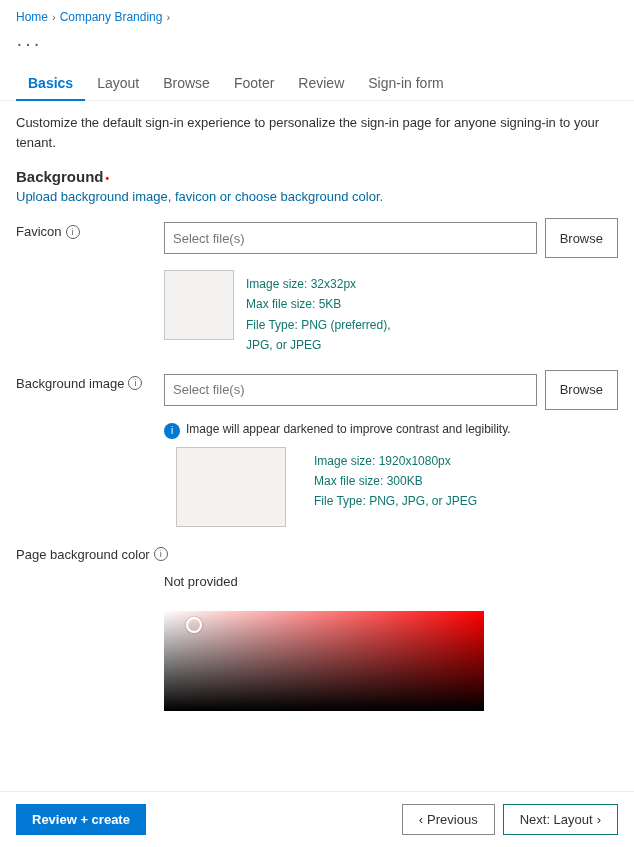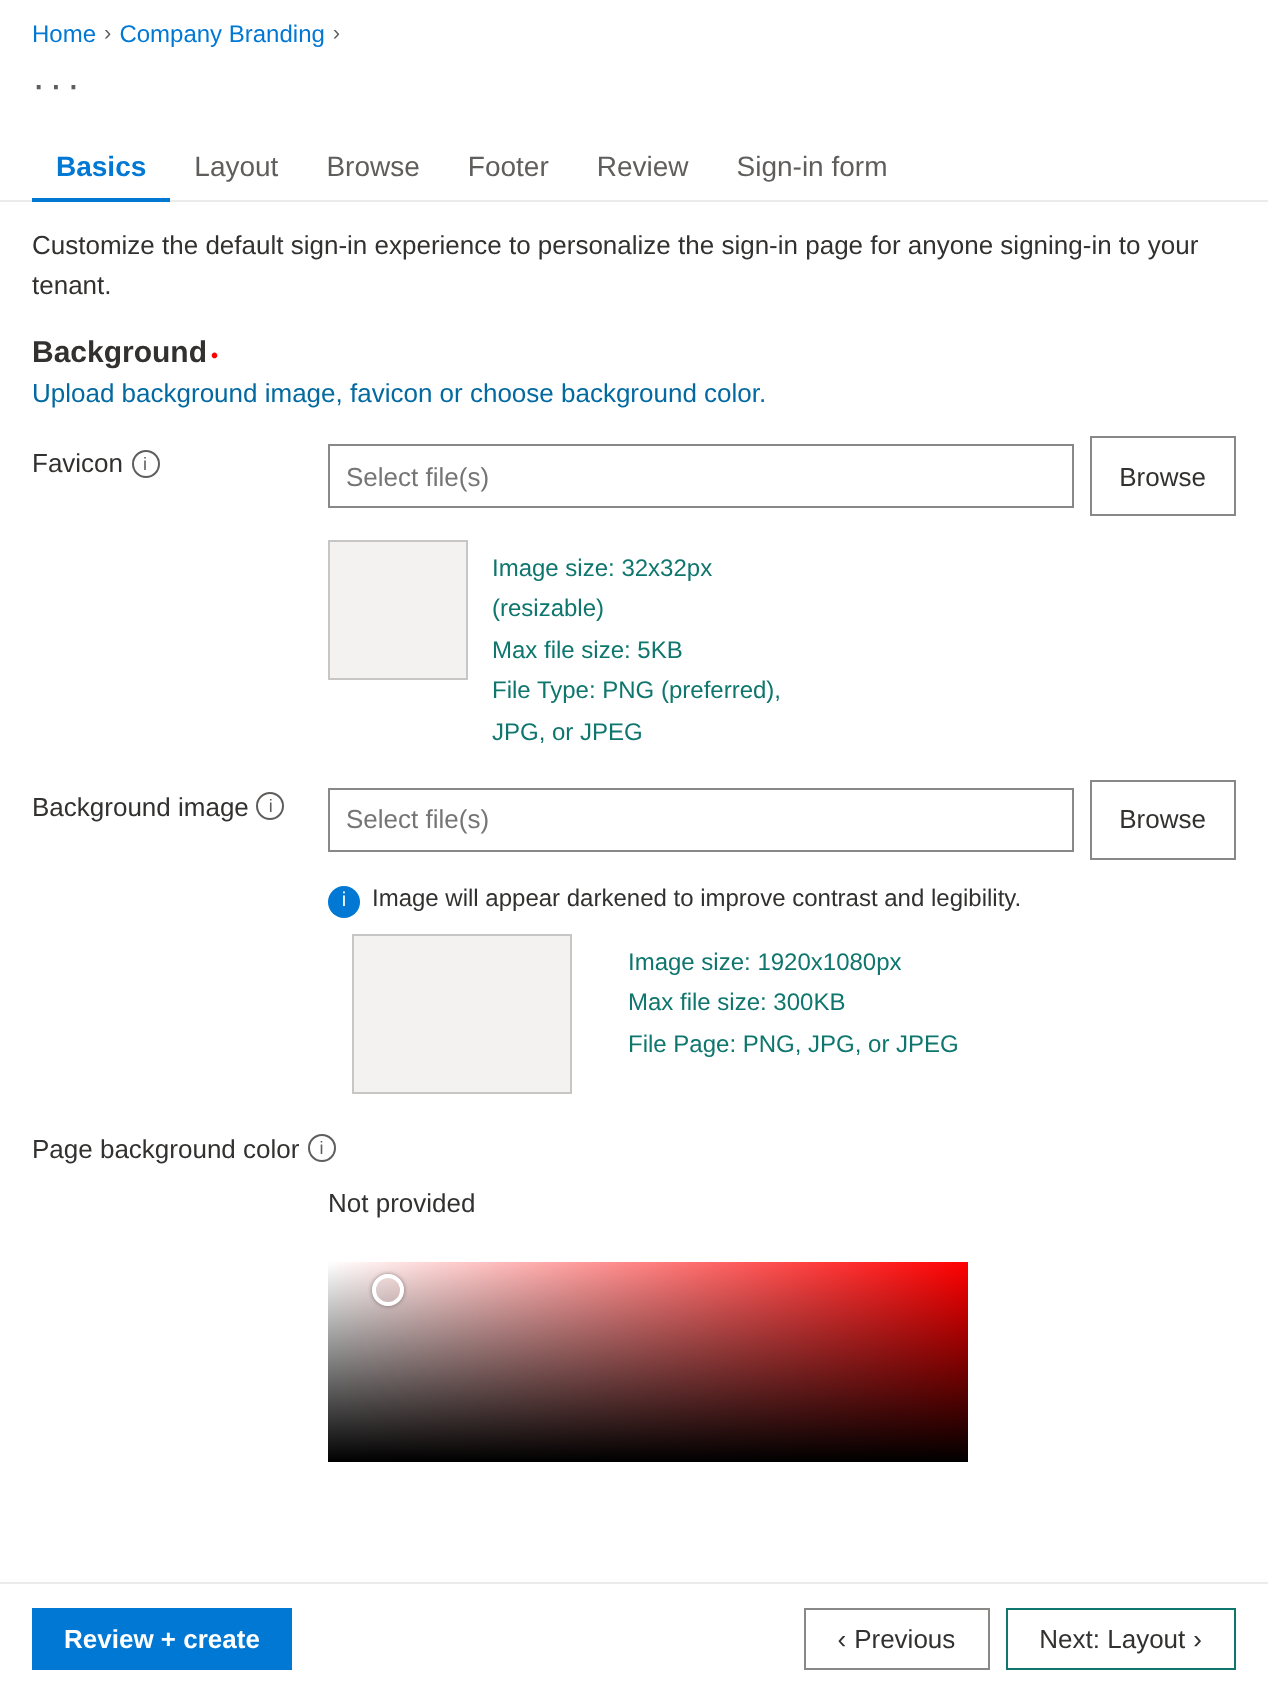--- a/index.html
+++ b/index.html
@@ -329,21 +329,20 @@
     <div class="field-input-group">
       <input class="file-input" type="text" readonly="" placeholder="Select file(s)" style="">
       <button class="browse-btn">Browse</button>
     </div>
   </div>
 
   <div class="image-info-box">
     <div class="image-preview"></div>
     <div class="image-details">
       <div>Image size: 32x32px</div>
-      <div>(resizable)</div>
       <div>Max file size: 5KB</div>
       <div>File Type: PNG (preferred),</div>
       <div>JPG, or JPEG</div>
     </div>
   </div>
 
   <div class="field-row">
     <div class="field-label">
       <span>Background image</span>
       <span class="info-icon">i</span>
@@ -357,21 +356,21 @@
   <div class="info-banner">
     <span class="info-circle">i</span>
     <span>Image will appear darkened to improve contrast and legibility.</span>
   </div>
 
   <div class="bg-image-preview-box">
     <div class="bg-image-preview"></div>
     <div class="image-details">
       <div>Image size: 1920x1080px</div>
       <div>Max file size: 300KB</div>
-      <div>File Page: PNG, JPG, or JPEG</div>
+      <div>File Type: PNG, JPG, or JPEG</div>
     </div>
   </div>
 
   <div class="color-section">
     <div class="field-row">
       <div class="field-label">
         <span>Page background color</span>
         <span class="info-icon">i</span>
       </div>
     </div>

